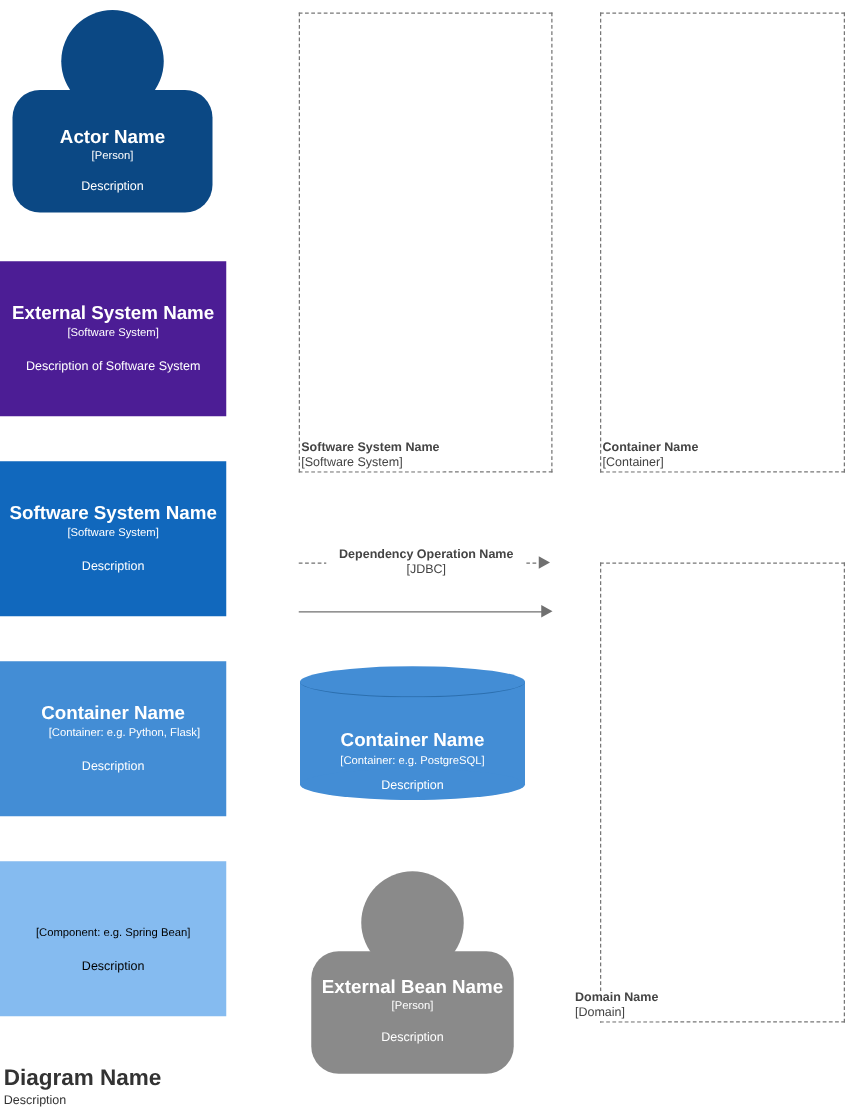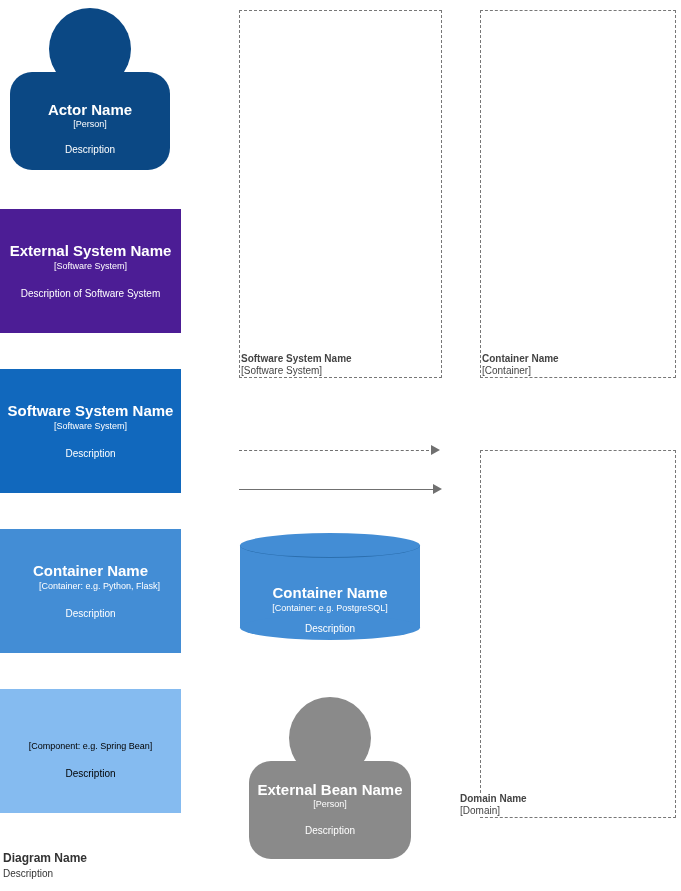--- a/index.html
+++ b/index.html
@@ -143,21 +143,21 @@
   .r-tech {
     display: block;
     font-size: 10px;
     font-weight: normal;
     color: #444444;
   }
 
   
   .caption { position: absolute; }
   .caption-title {
-    font-size: 12px;
+    font-size: 18px;
     font-weight: bold;
     color: #333333;
     line-height: 1.3;
   }
   .caption-desc {
     font-size: 10px;
     font-weight: normal;
     color: #333333;
     line-height: 1.3;
   }
@@ -217,20 +217,24 @@
 
   <div class="boundary" style="left:480px; top:450px; width:196px; height:368px;"></div>
   <div class="boundary-label" style="left:460px; top:793px;">
     <span class="b-name">Domain Name</span>
     <span class="b-type">[Domain]</span>
   </div>
 
   <div class="rel" style="left:239px; top:438px; width:205px; height:28px;">
     <div class="rel-line dashed" style="left:0; top:12px; width:190px;"></div>
     <div class="rel-head" style="left:192px; top:7px;"></div>
+    <div class="rel-label" style="left:22px; top:0px; width:160px;">
+      <span class="r-name">Dependency Operation Name</span>
+      <span class="r-tech">[JDBC]</span>
+    </div>
   </div>
 
   <div class="rel" style="left:239px; top:477px; width:205px; height:28px;">
     <div class="rel-line" style="left:0; top:12px; width:196px;"></div>
     <div class="rel-head" style="left:194px; top:7px;"></div>
   </div>
 
   <div class="db" style="left:240px; top:533px; width:180px; height:107px;">
     <div class="db-body" style="top:12px; height:83px; background:#438DD5;"></div>
     <div class="db-top" style="top:0px; height:25px; background:#438DD5; border-bottom:1px solid #2C6FAE;"></div>

